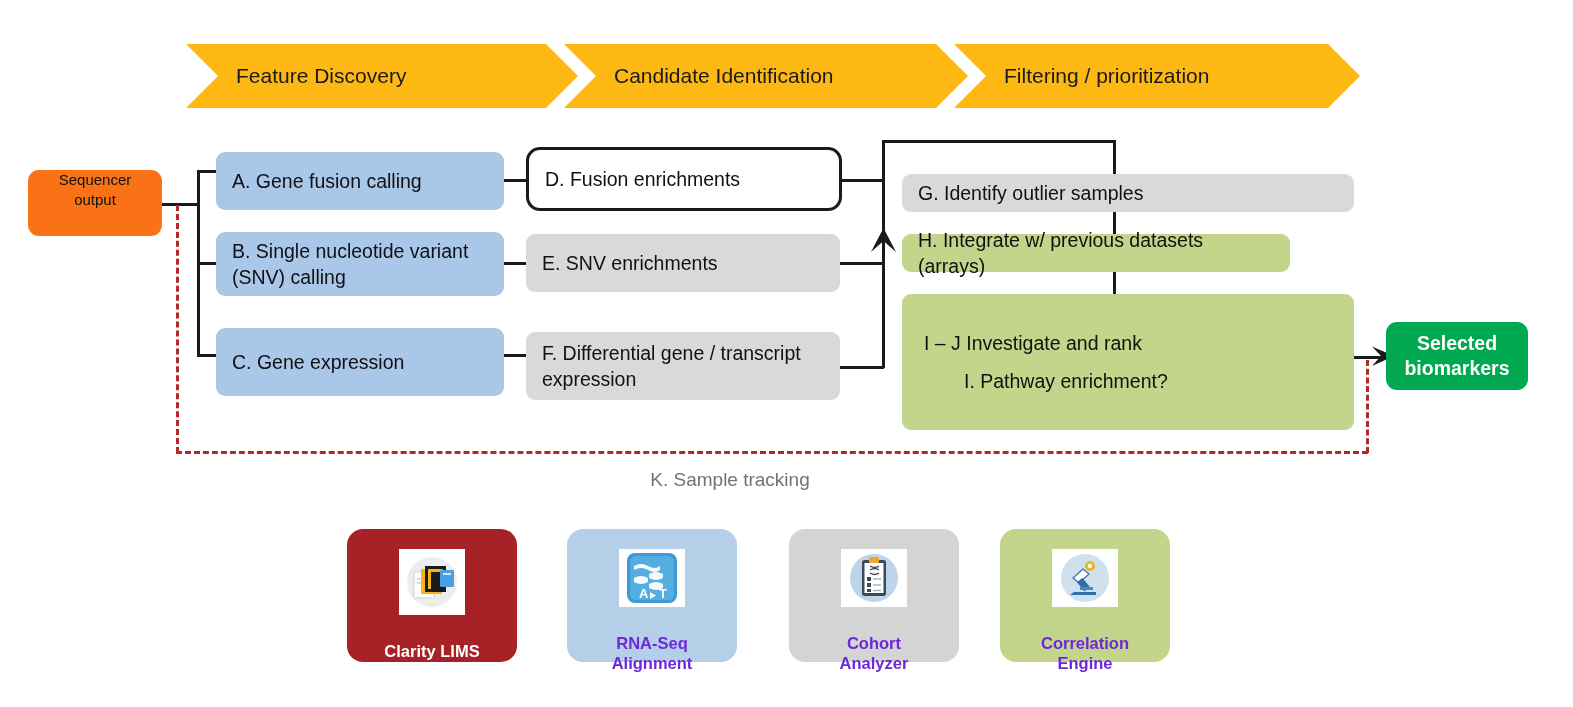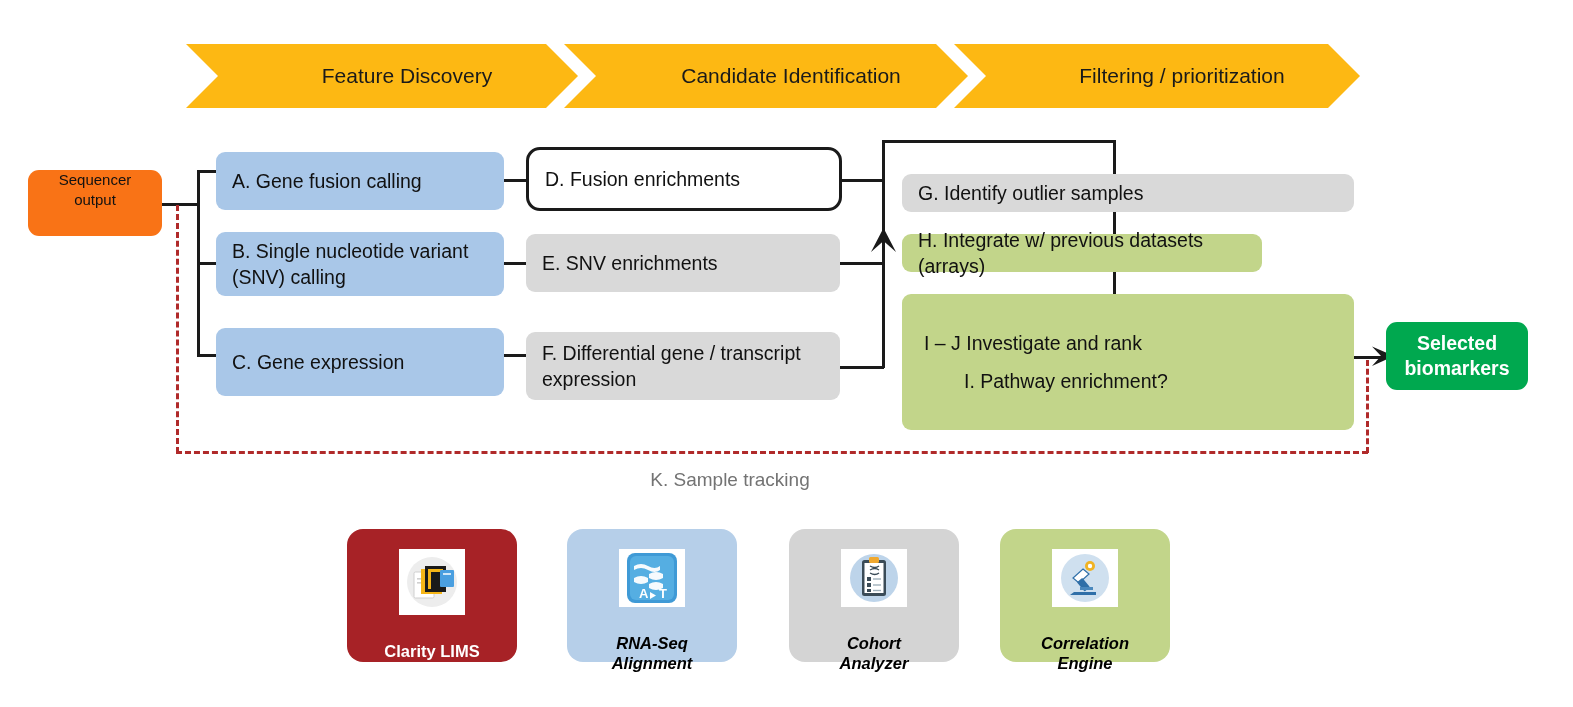--- a/index.html
+++ b/index.html
@@ -7,21 +7,21 @@
     width:1573px;height:707px;background:#ffffff;
     font-family:"Liberation Sans",sans-serif;
     position:relative;overflow:hidden;
     -webkit-font-smoothing:antialiased;
   }
   .stage{position:absolute;left:0;top:0;width:1573px;height:707px;}
   .abs{position:absolute;box-sizing:border-box;}
 
   
   .chev{
-    display:flex;align-items:center;justify-content:center;
+    display:flex;align-items:center;
     background:#FDB813;color:#1a1a1a;font-size:21px;
     height:63px;
   }
   .chev span{display:block;padding-left:18px;}
 
   
   .box{
     display:flex;align-items:center;
     border-radius:9px;
     font-size:19.5px;color:#111;line-height:1.34;
@@ -71,21 +71,21 @@
   }
   .tile .nm{
     margin-top:26px;text-align:center;font-size:16.5px;font-weight:bold;
     line-height:1.22;
   }
   .t-red{background:#A72226;}
   .t-red .nm{color:#ffffff;}
   .t-blue{background:#b6cfe9;}
   .t-gray{background:#d4d4d4;}
   .t-green{background:#c2d58a;}
-  .t-blue .nm,.t-gray .nm,.t-green .nm{color:#000000;font-style:italic;}
+  .t-blue .nm,.t-gray .nm,.t-green .nm{color:#6d28d9;}
 
   .ktrack{font-size:19px;color:#737373;text-align:center;}
 </style>
 </head>
 <body>
 
 <div class="stage">
 
   <svg class="abs" style="left:186px;top:44px;" width="1174" height="64" viewBox="0 0 1174 64">
     <polygon points="0,0 360,0 392,32 360,64 0,64 32,32" fill="#FDB813"></polygon>
@@ -170,21 +170,21 @@
     <div class="txt">
       <div>F.  Differential gene / transcript</div>
       <div>expression</div>
     </div>
   </div>
 
   <div class="abs box gray" style="left:902px;top:174px;width:452px;height:38px;">
     <div class="txt">G. Identify outlier samples</div>
   </div>
 
-  <div class="abs box green" style="left:902px;top:234px;width:360px;height:38px;">
+  <div class="abs box green" style="left:902px;top:234px;width:388px;height:38px;">
     <div class="txt">H. Integrate w/ previous datasets (arrays)</div>
   </div>
 
   <div class="abs box green ij" style="left:902px;top:294px;width:452px;height:136px;">
     <div class="hdr">I – J  Investigate and rank</div>
     <div class="sub">I. Pathway enrichment?</div>
   </div>
 
   <div class="abs bio" style="left:1386px;top:322px;width:142px;height:68px;">
     <div>

